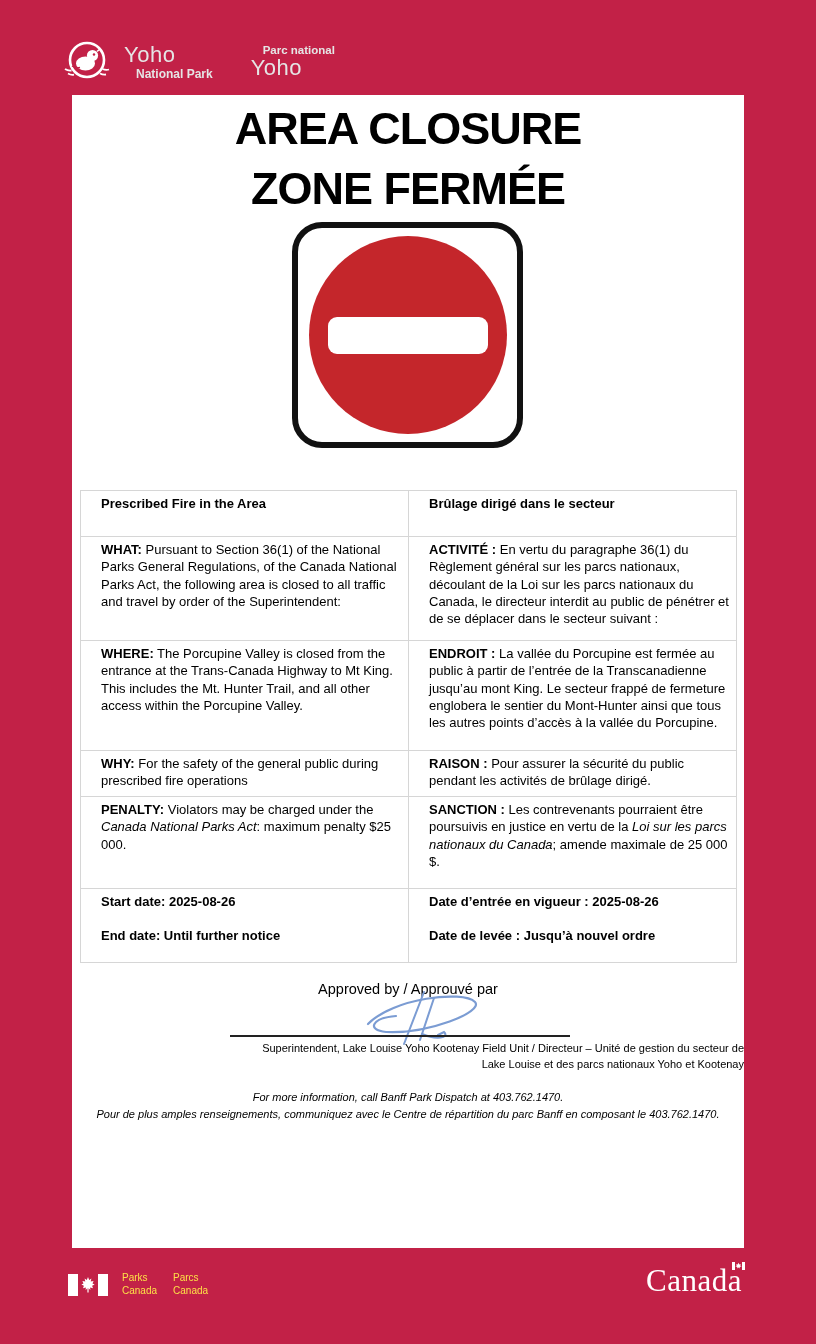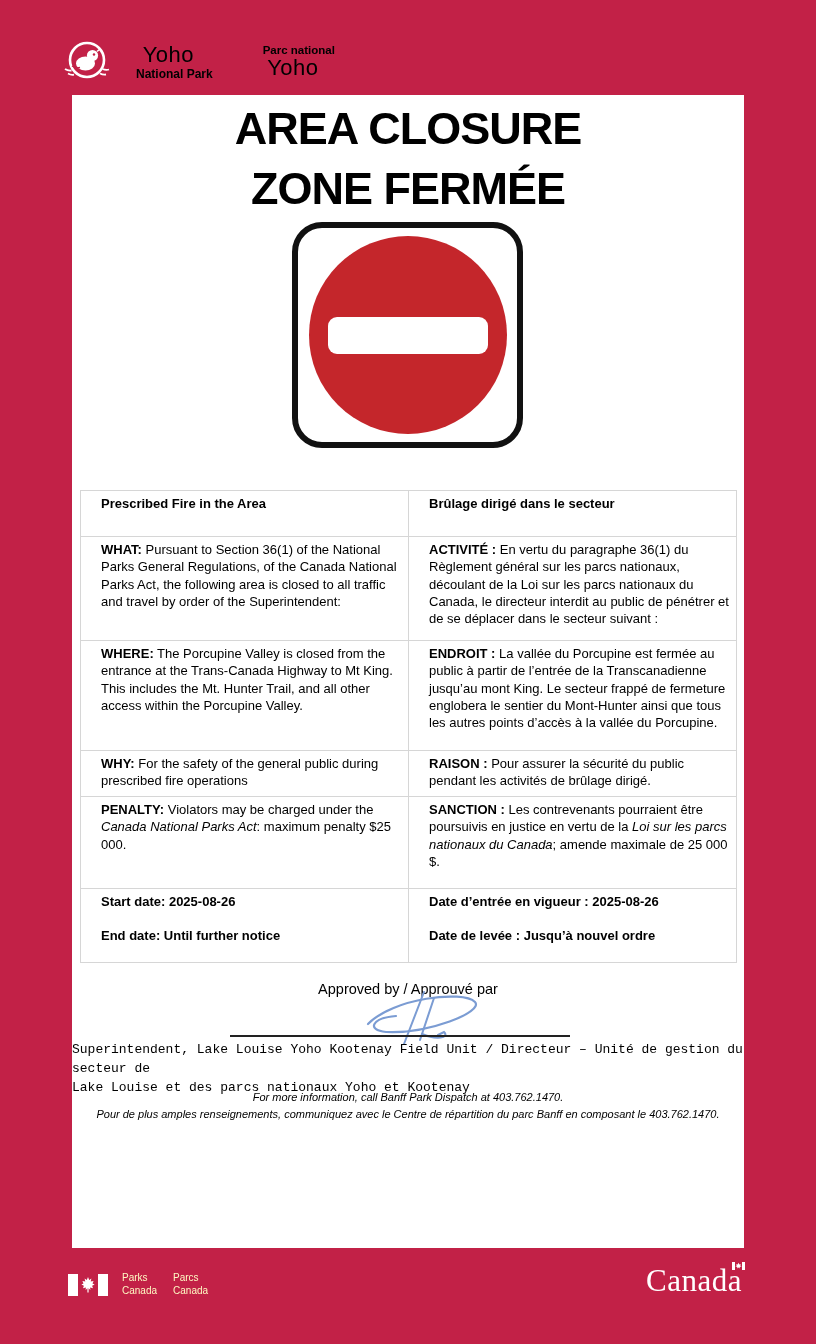--- a/index.html
+++ b/index.html
@@ -5,21 +5,21 @@
   * { box-sizing: border-box; margin: 0; padding: 0; }
   html, body { width: 816px; height: 1344px; }
   body {
     position: relative;
     background: var(--background-red, #C22147);
     font-family: "Liberation Sans", sans-serif;
     color: #000;
   }
 
   
-  .park-header { position: absolute; top: 36px; left: 64px; display: flex; align-items: center; color: #000000; text-align: center; }
+  .park-header { position: absolute; top: 36px; left: 64px; display: flex; align-items: center; color: #e5e5e5; }
   .roundel { width: 46px; height: 52px; margin-right: 14px; }
   .brand-en { margin-right: 38px; }
   .brand-en .big { font-size: 22px; font-weight: 400; letter-spacing: 0.5px; line-height: 1.05; }
   .brand-en .small { font-size: 12px; font-weight: 700; padding-left: 12px; }
   .brand-fr .small { font-size: 11.5px; font-weight: 700; margin-left: 12px; }
   .brand-fr .big { font-size: 22px; font-weight: 400; letter-spacing: 0.5px; line-height: 1.05; }
 
   
   .panel {
     position: absolute; left: 72px; top: 95px; width: 672px; height: 1153px;
@@ -49,27 +49,27 @@
   td.r6 { height: 74px; font-weight: 700; }
   .lbl { font-weight: 700; }
   .it  { font-style: italic; }
   .dategap { margin-top: 17px; }
 
   
   .approved { position: absolute; top: 886px; width: 100%; text-align: center; font-size: 14.5px; }
   .sig-line { position: absolute; top: 940px; left: 158px; width: 340px;
     border-bottom: 2px solid #222; height: 0; }
   .signature { position: absolute; top: 893px; left: 266px; width: 150px; height: 58px; }
-  .signatory { position: absolute; top: 946px; width: 100%; text-align: left;
-    font-size: 13px; line-height: 1.45; font-family: Liberation Mono, monospace; }
+  .signatory { position: absolute; top: 946px; width: 100%; text-align: right;
+    font-size: 11px; line-height: 1.45; }
   .more-info { position: absolute; top: 994px; width: 100%; text-align: center;
     font-size: 11px; font-style: italic; line-height: 1.5; }
 
   
-  .fip { position: absolute; left: 68px; top: 1272px; display: flex; align-items: center; color: #fef9c3; }
+  .fip { position: absolute; left: 68px; top: 1272px; display: flex; align-items: center; color: #fde047; }
   .fip-flag { width: 40px; height: 22px; margin-right: 14px; }
   .fip-text { font-size: 10px; line-height: 1.25; margin-right: 16px; }
   .wordmark { position: absolute; right: 74px; top: 1263px; color: #fff;
     font-family: "Liberation Serif", serif; font-size: 31px; letter-spacing: 0.5px; }
   .wordmark .flaglet { position: absolute; top: -1px; right: -3px; width: 13px; height: 8px; }
 </style>
 </head>
 <body>
 
 <header class="park-header">

